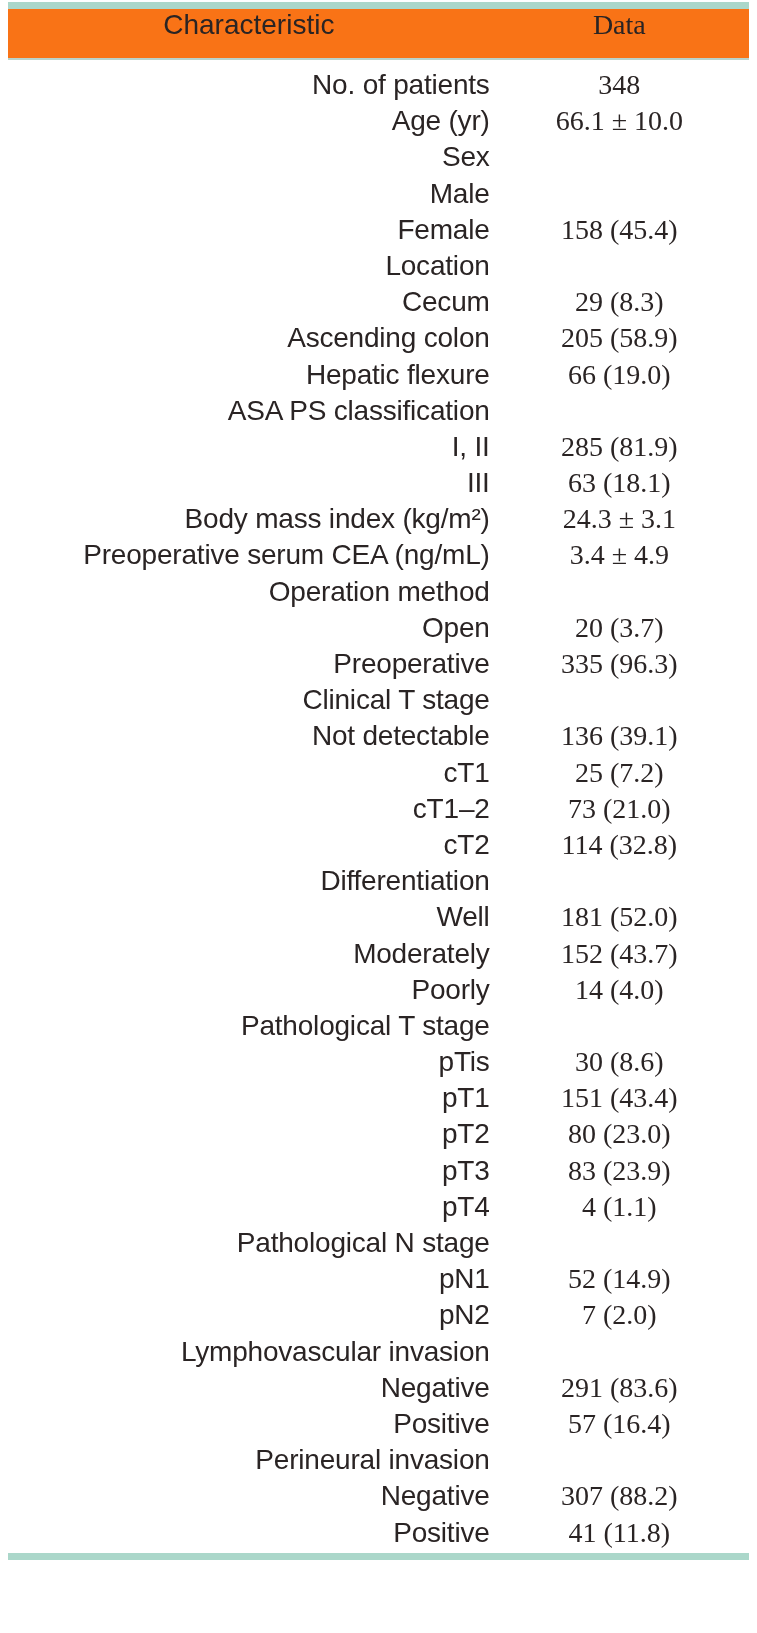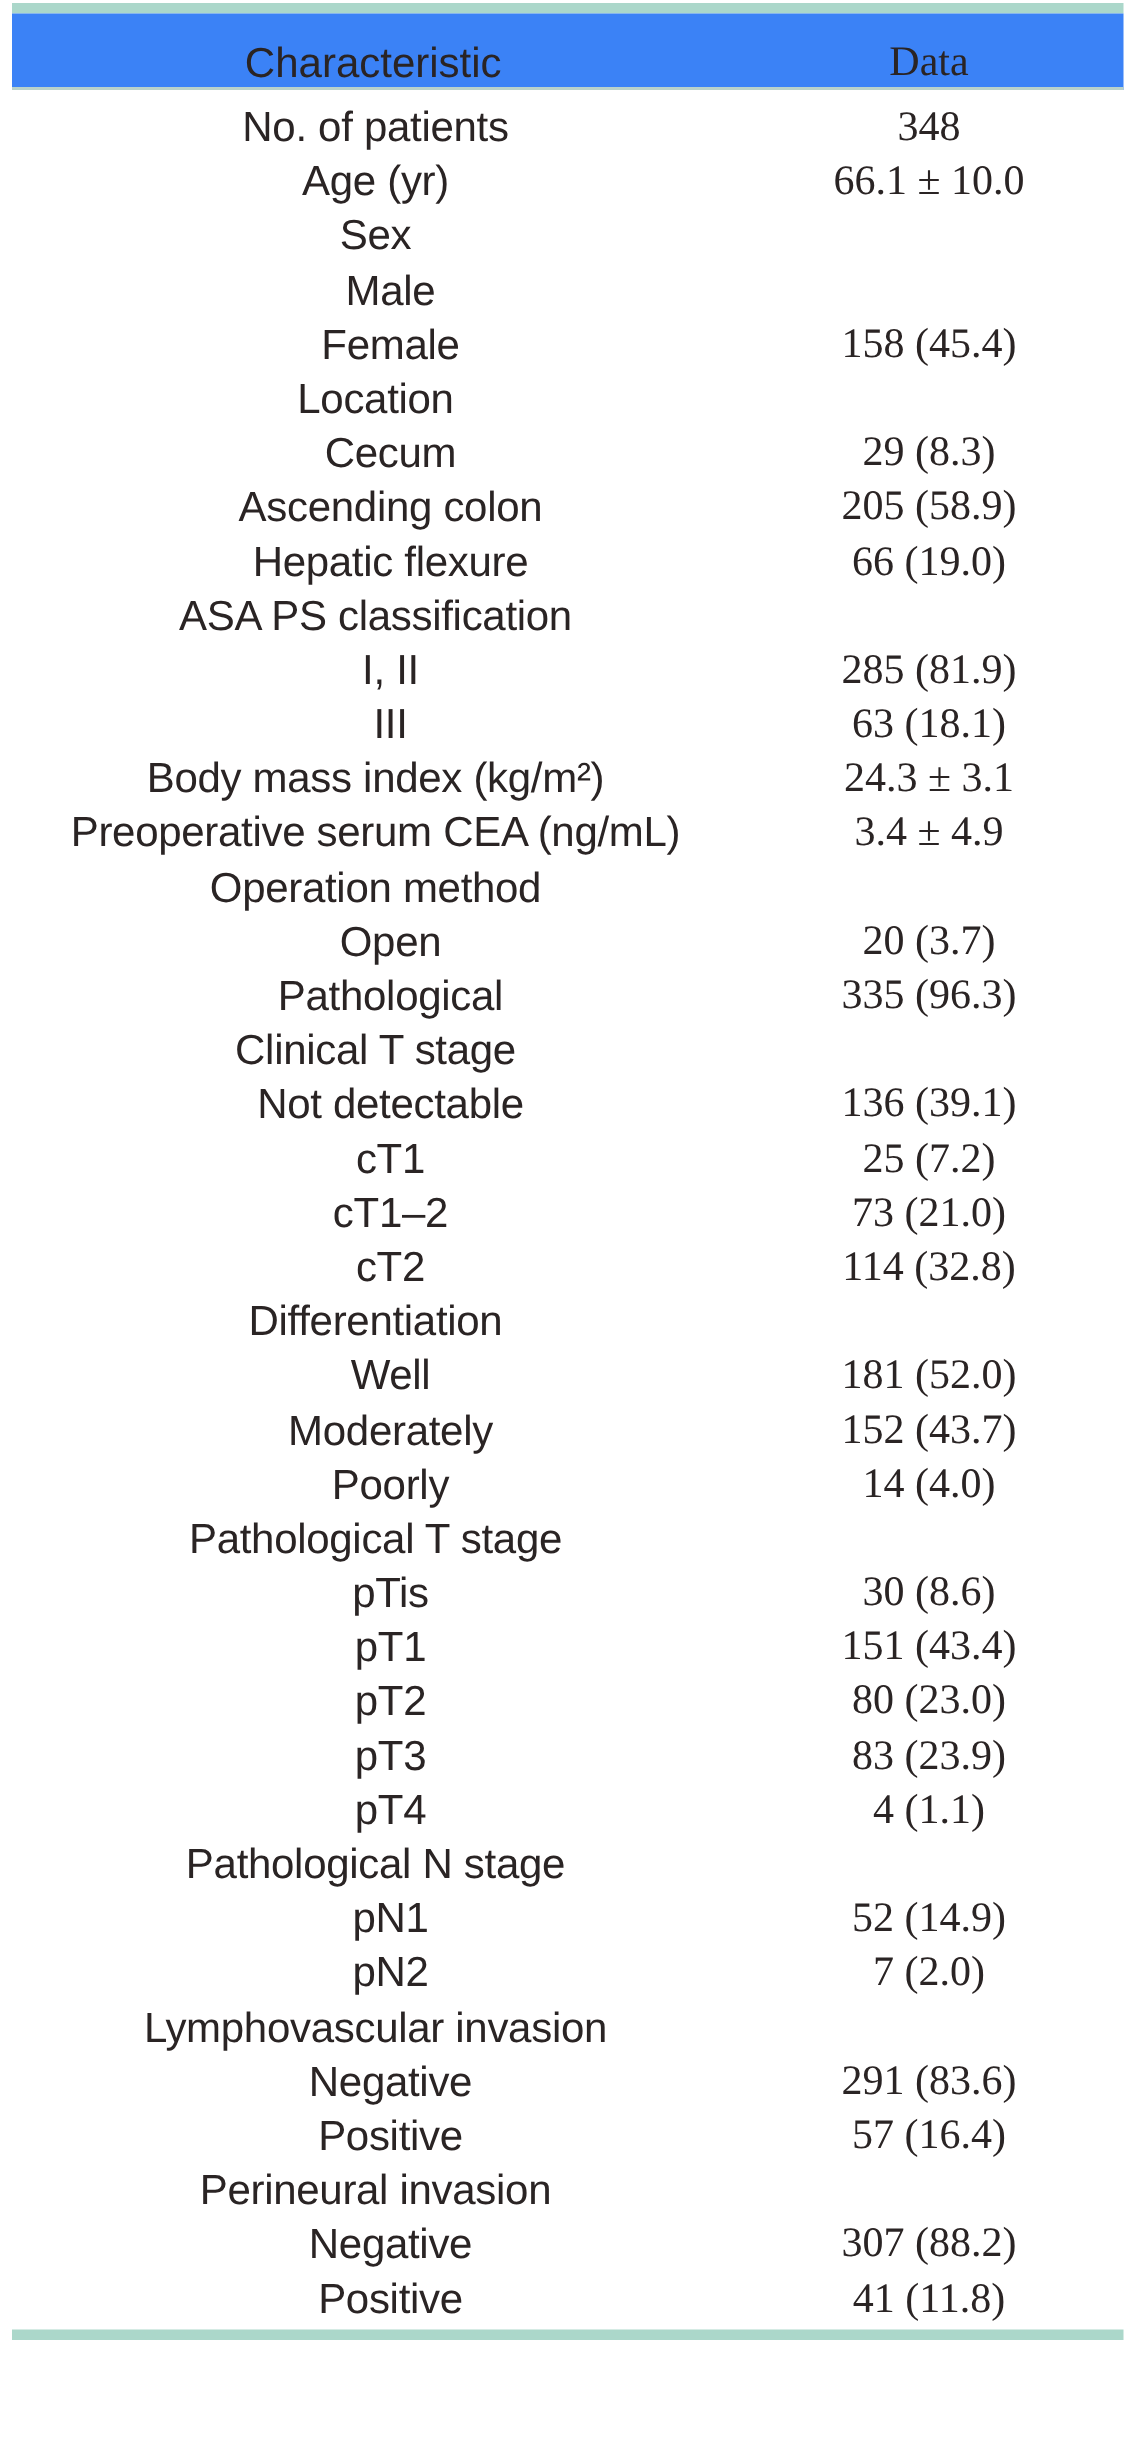--- a/index.html
+++ b/index.html
@@ -21,35 +21,35 @@
   }
   .accent-bar {
     height: 7px;
     background: #abd7ca;
   }
   .accent-bar.bottom {
     margin-top: 2px;
   }
   .header-row {
     display: flex;
-    align-items: flex-end;
+    align-items: flex-start;
     height: 49px;
-    background: #3b82f6;
+    background: #f97316;
     border-bottom: 2px solid #b9d2cb;
   }
   .cell {
     font-size: 28px;
     line-height: 1.15;
     white-space: nowrap;
   }
   .col-label {
     width: 65%;
     padding-left: 3px;
     box-sizing: border-box;
-    text-align: center;
+    text-align: right;
   }
   .col-value {
     width: 35%;
     text-align: center;
     font-family: Liberation Serif, serif;
   }
   .header-row .col-label {
     text-align: center;
     padding-left: 0;
   }
@@ -155,21 +155,21 @@
     <div class="cell col-label letterfit">Operation method</div>
     <div class="cell col-value"></div>
   </div>
 
   <div class="row indent">
     <div class="cell col-label letterfit">Open</div>
     <div class="cell col-value">20 (3.7)</div>
   </div>
 
   <div class="row indent">
-    <div class="cell col-label letterfit">Pathological</div>
+    <div class="cell col-label letterfit">Preoperative</div>
     <div class="cell col-value">335 (96.3)</div>
   </div>
 
   <div class="row">
     <div class="cell col-label letterfit">Clinical T stage</div>
     <div class="cell col-value"></div>
   </div>
 
   <div class="row indent">
     <div class="cell col-label letterfit">Not detectable</div>

